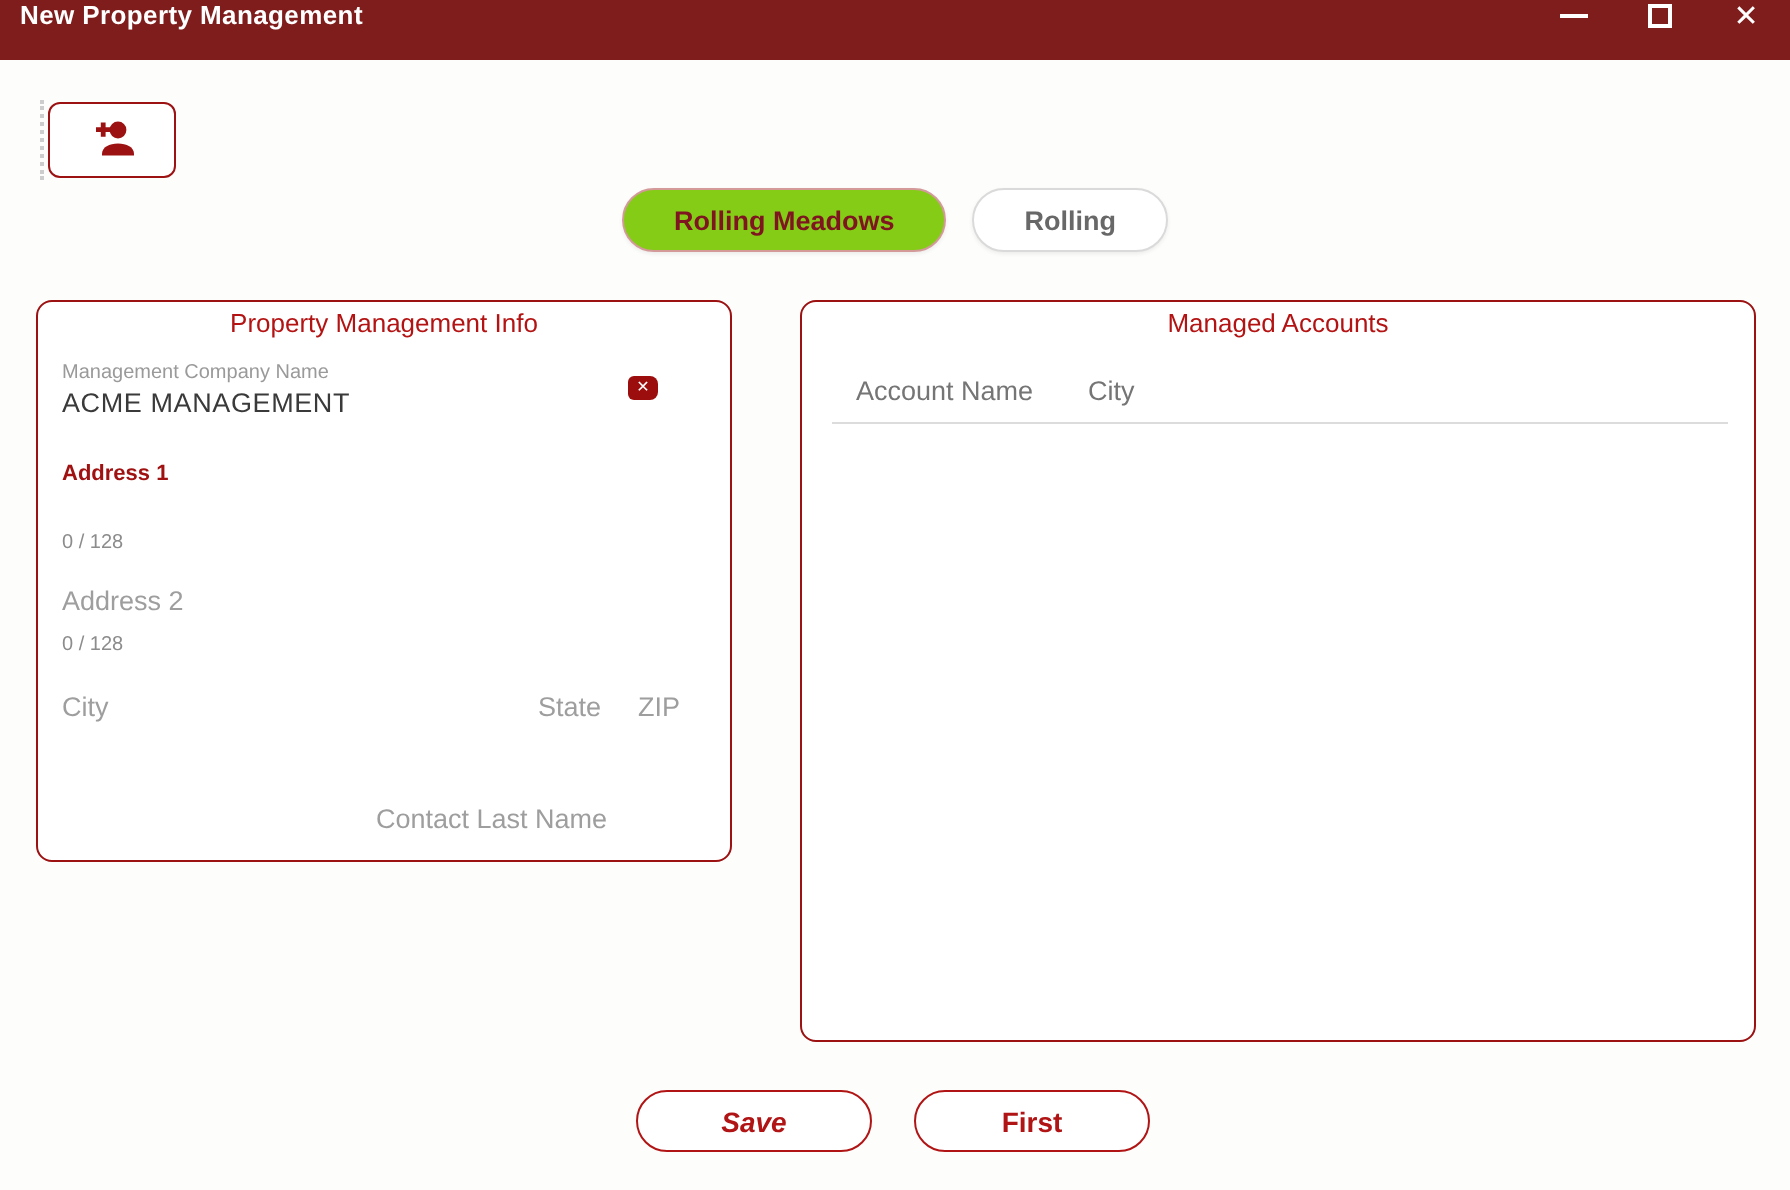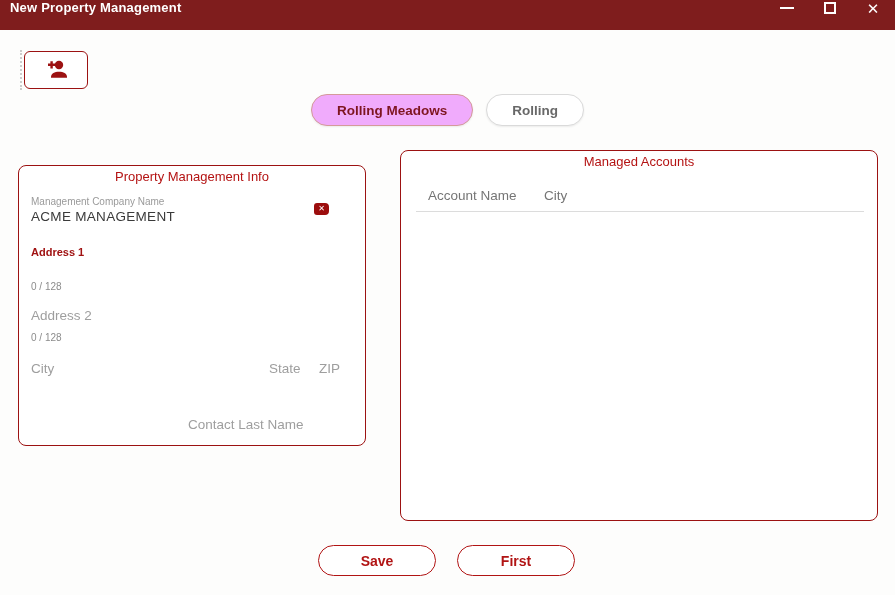--- a/index.html
+++ b/index.html
@@ -60,29 +60,29 @@
   }
   .chip {
     height: 32px; border-radius: 16px; padding: 0 25px;
     background: #fff; border: 1px solid #dadada;
     color: #686868; font-size: 13.5px; font-weight: 600;
     font-family: "Liberation Sans", sans-serif;
     box-shadow: 0 1px 2px rgba(0,0,0,0.07);
     cursor: pointer;
   }
   .chip.selected {
-    background: #f0abfc; border-color: #d49a9a; color: #7e1520;
+    background: #84cc16; border-color: #d49a9a; color: #7e1520;
   }
 
   
   .panel {
     position: absolute; background: #fff;
     border: 1.5px solid #9c1212; border-radius: 8px;
   }
-  .panel-left  { left: 18px;  top: 150px; width: 348px; height: 281px; margin-top: 15px; }
+  .panel-left  { left: 18px;  top: 150px; width: 348px; height: 281px; }
   .panel-right { left: 400px; top: 150px; width: 478px; height: 371px; }
   .panel-title {
     position: absolute; top: 3px; left: 0; right: 0;
     text-align: center; color: #b41313; font-size: 13px;
   }
 
   
   .fld-label-sm {
     position: absolute; left: 12px; top: 30px;
     font-size: 10px; color: #9a9a9a;
@@ -142,21 +142,21 @@
   }
 
   
   .action-btn {
     position: absolute; top: 545px; width: 118px; height: 31px;
     border-radius: 16px; border: 1.5px solid #b11414; background: #fff;
     color: #b11414; font-size: 14px; font-weight: bold;
     font-family: "Liberation Sans", sans-serif;
     cursor: pointer;
   }
-  .save-btn  { left: 318px; }
+  .save-btn  { left: 318px; font-style: italic; }
   .close-btn { left: 457px; }
 </style>
 </head>
 <body>
 
 <div class="titlebar">
   <span class="titlebar-title">New Property Management</span>
   <div class="window-controls">
     <button class="wc">
       <span class="min-glyph"></span>

